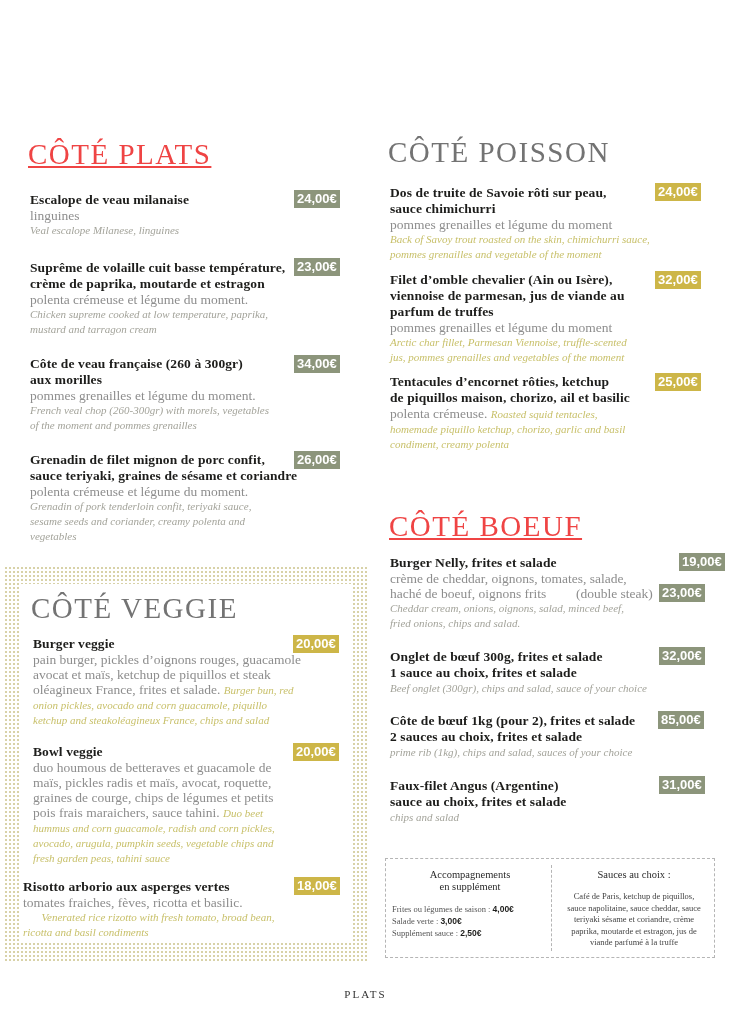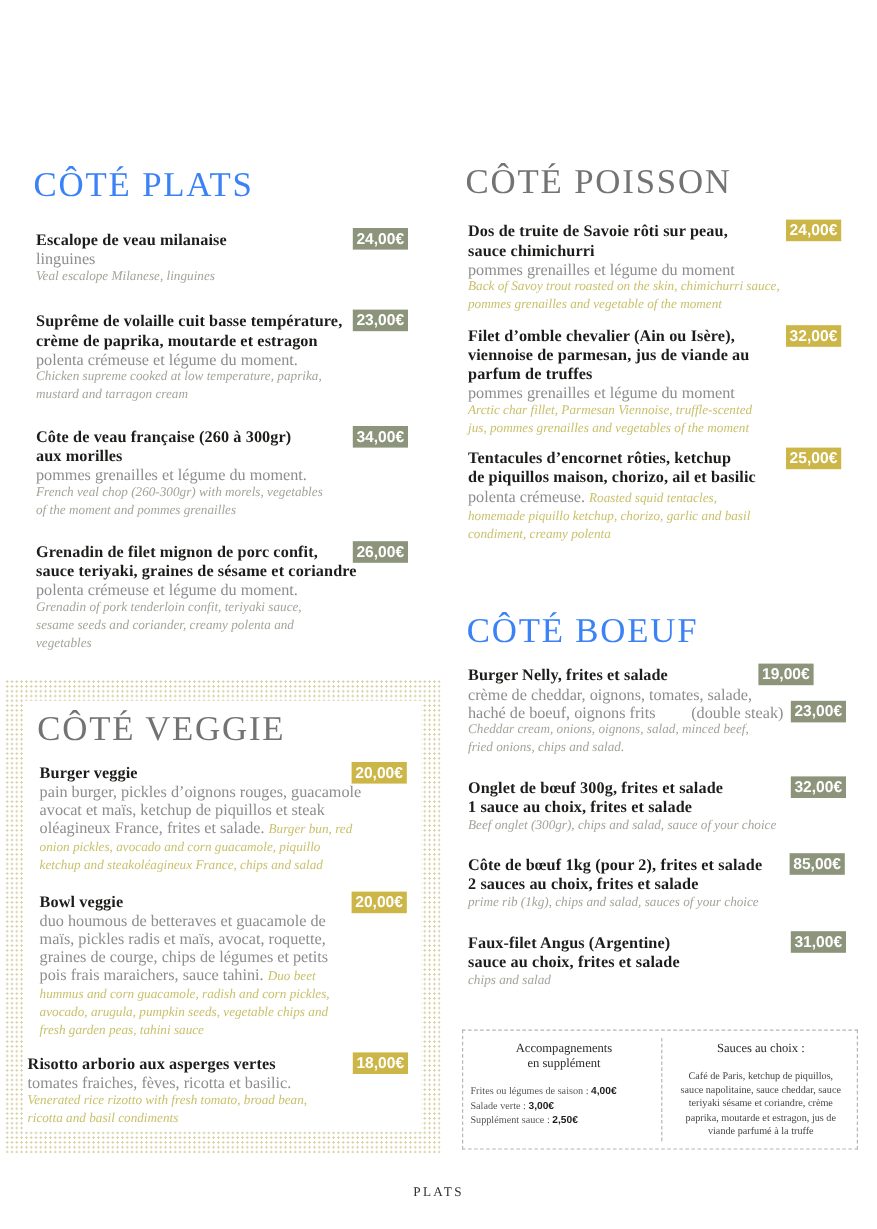--- a/index.html
+++ b/index.html
@@ -8,21 +8,21 @@
 
   .section-title {
     position: absolute;
     font-family: "Liberation Serif", "DejaVu Serif", serif;
     font-size: 29px;
     letter-spacing: 1.5px;
     font-weight: normal;
     line-height: 1;
     white-space: nowrap;
   }
-  .green-title { color: #3b82f6; }
+  .green-title { color: #ef4444; text-decoration: underline; }
   .gold-title { color: #737373; }
 
   .item { position: absolute; }
   .item-name {
     font-family: "Liberation Serif", "DejaVu Serif", serif;
     font-weight: bold;
     font-size: 13.5px;
     line-height: 16px;
     color: #1d1d1b;
     letter-spacing: 0.1px;
@@ -195,21 +195,21 @@
 
 <div class="section-title green-title" style="left:389px; top:512px;">CÔTÉ BOEUF</div>
 
 <div class="item" style="left:390px; top:555px; width:275px;">
   <div class="item-name">Burger Nelly, frites et salade</div>
   <div class="item-desc">crème de cheddar, oignons, tomates, salade,</div>
   <div class="item-desc" style="position:relative;"><span>haché de boeuf, oignons frits</span><span style="position:absolute; left:186px;">(double steak)</span></div>
   <div class="item-en">Cheddar cream, onions, oignons, salad, minced beef,</div>
   <div class="item-en">fried onions, chips and salad.</div>
 </div>
-<div class="price green" style="left:632px; top:553px;">19,00€</div>
+<div class="price green" style="left:679px; top:553px;">19,00€</div>
 <div class="price green" style="left:659px; top:584px;">23,00€</div>
 
 <div class="item" style="left:390px; top:649px; width:290px;">
   <div class="item-name">Onglet de bœuf 300g, frites et salade</div>
   <div class="item-name">1 sauce au choix, frites et salade</div>
   <div class="item-en">Beef onglet (300gr), chips and salad, sauce of your choice</div>
 </div>
 <div class="price green" style="left:659px; top:647px;">32,00€</div>
 
 <div class="item" style="left:390px; top:713px; width:290px;">
@@ -272,18 +272,18 @@
   <div class="item-desc" style="white-space:nowrap;"><span>pois frais maraichers, sauce tahini.</span> <span class="inline-en">Duo beet</span></div>
   <div class="item-en gold" style="white-space:nowrap;">hummus and corn guacamole, radish and corn pickles,</div>
   <div class="item-en gold" style="white-space:nowrap;">avocado, arugula, pumpkin seeds, vegetable chips and</div>
   <div class="item-en gold">fresh garden peas, tahini sauce</div>
 </div>
 <div class="price gold" style="left:293px; top:743px;">20,00€</div>
 
 <div class="item" style="left:23px; top:879px; width:270px;">
   <div class="item-name">Risotto arborio aux asperges vertes</div>
   <div class="item-desc">tomates fraiches, fèves, ricotta et basilic.</div>
-  <div class="item-en gold" style="white-space:nowrap;">Venerated rice rizotto with fresh tomato, broad bean,</div>
+  <div class="item-en gold" style="white-space:nowrap;text-align:center;">Venerated rice rizotto with fresh tomato, broad bean,</div>
   <div class="item-en gold">ricotta and basil condiments</div>
 </div>
 <div class="price gold" style="left:294px; top:877px;">18,00€</div>
 
 <div class="footer-label">PLATS</div>
 
 </body></html>

